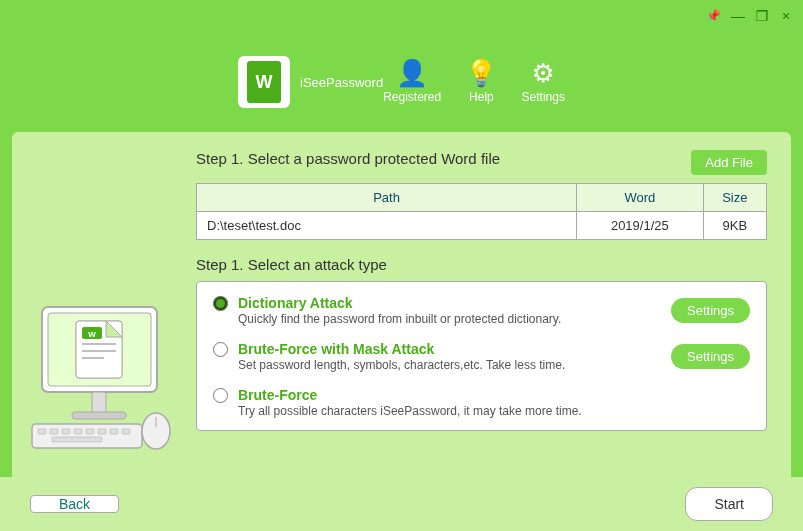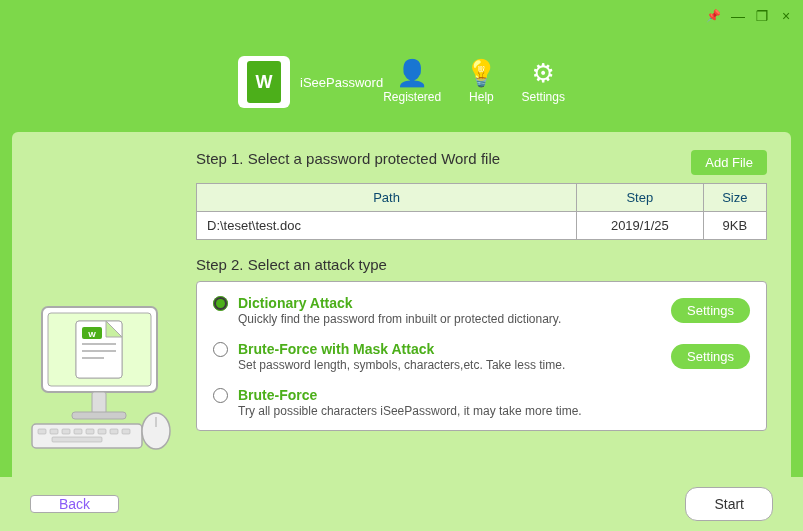--- a/index.html
+++ b/index.html
@@ -251,21 +251,21 @@
       right: 0;
       height: 54px;
       background: #c8f0a0;
       display: flex;
       align-items: center;
       justify-content: space-between;
       padding: 0 30px;
     }
     .back-btn {
       background: #fff;
-      color: #8b5cf6;
+      color: #0f766e;
       border: 1px solid #aaa;
       border-radius: 4px;
       padding: 0 28px;
       font-size: 14px;
       cursor: pointer;
     }
     .start-btn {
       background: #fff;
       color: #333;
       border: 1px solid #aaa;
@@ -359,36 +359,36 @@
   <div class="step1-header" style="margin-left:160px;">
     <span class="step-label">Step 1. Select a password protected Word file</span>
     <button class="add-file-btn">Add File</button>
   </div>
 
   <div style="margin-left:160px;">
     <table class="file-table">
       <thead>
         <tr>
           <th class="path-col">Path</th>
-          <th class="date-col">Step</th>
+          <th class="date-col">Word</th>
           <th class="size-col">Size</th>
         </tr>
       </thead>
       <tbody>
         <tr class="table-row">
           <td class="path-cell">D:\teset\test.doc</td>
           <td>2019/1/25</td>
           <td>9KB</td>
         </tr>
       </tbody>
     </table>
   </div>
 
   <div class="step2-area" style="margin-left:160px;">
-    <div class="step-label" style="margin-bottom:8px;">Step 2. Select an attack type</div>
+    <div class="step-label" style="margin-bottom:8px;">Step 1. Select an attack type</div>
     <div class="attack-box">
 
       <div class="attack-option">
         <div class="radio-wrap">
           <input type="radio" name="attack" id="dict" checked="" style="">
         </div>
         <div class="attack-text">
           <label for="dict" class="attack-title">Dictionary Attack</label>
           <div class="attack-desc">Quickly find the password from inbuilt or protected dictionary.</div>
         </div>

